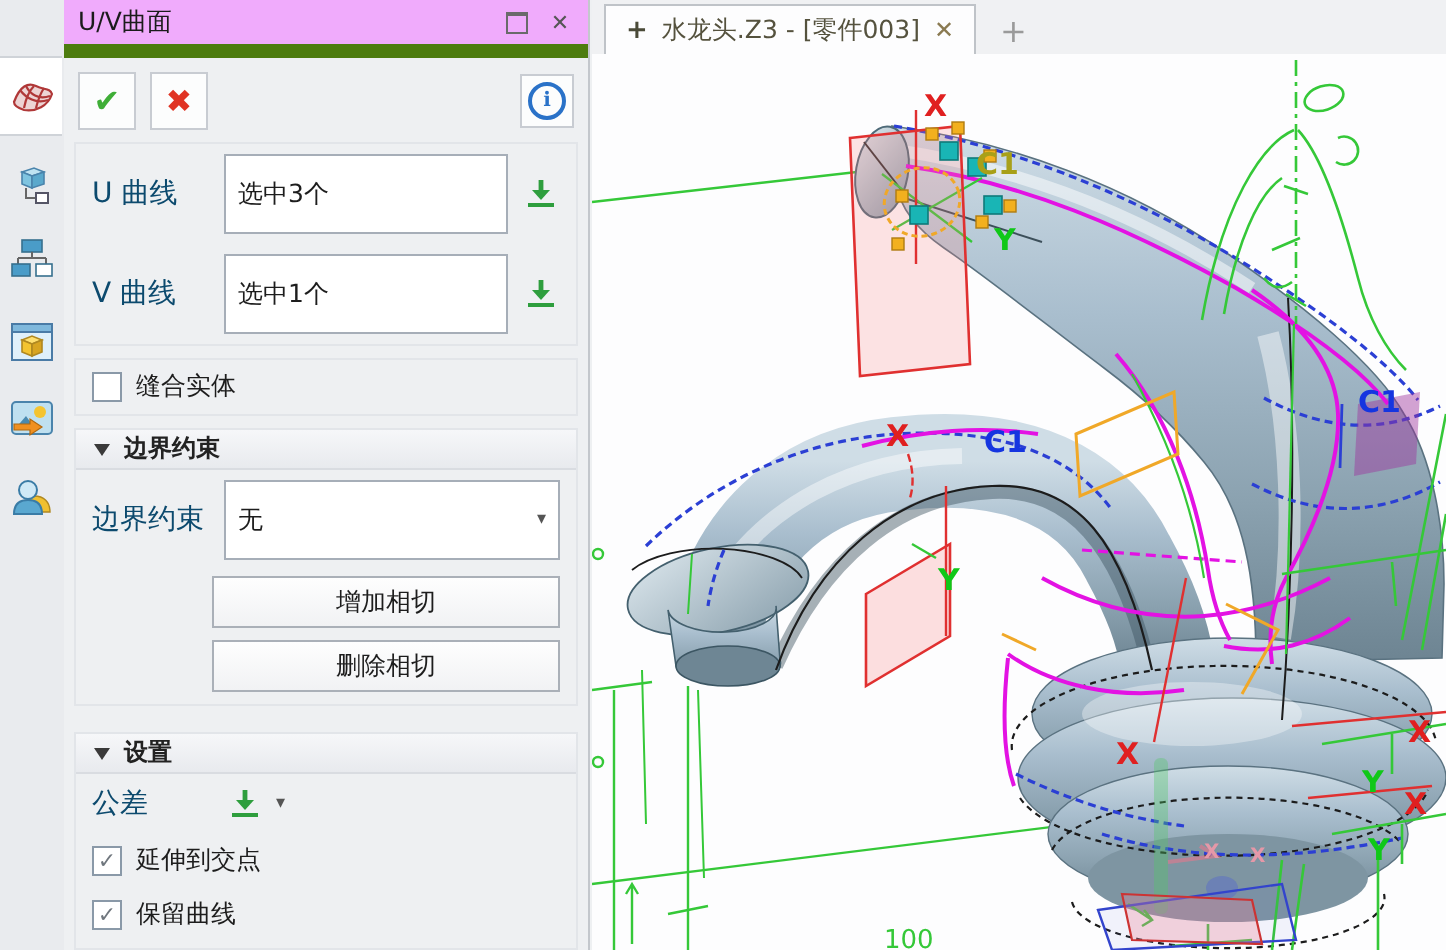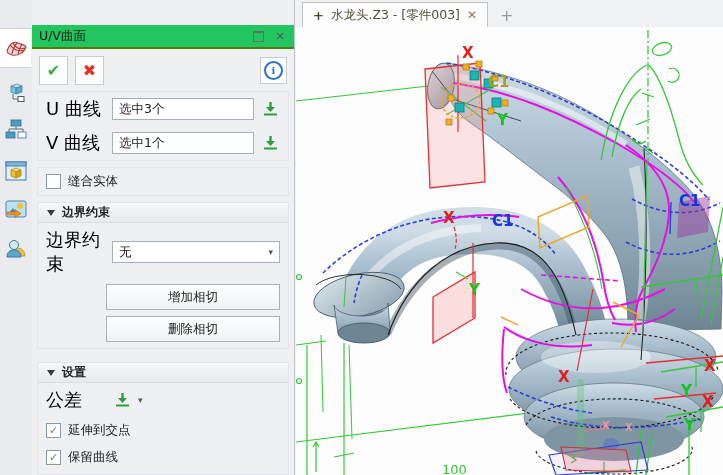--- a/index.html
+++ b/index.html
@@ -6,36 +6,36 @@
   body{font-family:"DejaVu Sans","Liberation Sans",sans-serif;-webkit-font-smoothing:antialiased;}
   #app{position:relative;width:723px;height:475px;background:#eef0f2;overflow:hidden;border:0;}
 
   
   #strip{position:absolute;left:0;top:0;width:32px;height:475px;background:#e9ebee;border-right:1px solid #d4d7db;}
   .strip-ic{position:absolute;left:3px;width:26px;height:26px;display:flex;align-items:center;justify-content:center;}
   .strip-ic.active{left:0;width:31px;height:38px;background:#fff;border-top:1px solid #cfd3d8;border-bottom:1px solid #cfd3d8;}
 
   
   #panel{position:absolute;left:32px;top:0;width:263px;height:475px;background:#eef0f2;border-right:1px solid #c3c7cc;box-sizing:border-box;}
-  #titlebar{height:22px;display:flex;align-items:center;padding:0 7px;font-size:12.5px;color:#1b1b1b;background:#22c55e;border-bottom:2px solid #4d7c0f;margin-top:25px;}
+  #titlebar{height:22px;display:flex;align-items:center;padding:0 7px;font-size:12.5px;color:#1b1b1b;background:#f0abfc;border-bottom:7px solid #4d7c0f;}
   #titlebar .sp{flex:1;}
   .tb-ic{width:14px;height:14px;display:flex;align-items:center;justify-content:center;color:#555;font-size:11px;margin-left:8px;cursor:default;}
   .restore-box{width:9px;height:8px;border:1px solid #6a6a6a;border-top:2px solid #6a6a6a;}
   #panel-inner{padding:4px 5px 0 5px;}
   .cmd-row{display:flex;align-items:center;gap:7px;margin:2px 2px 6px 2px;height:30px;}
   .cmd-btn{width:27px;height:27px;background:#fcfdfd;border:1px solid #c8ccd2;display:flex;align-items:center;justify-content:center;font-size:16px;font-weight:700;}
   .ok{color:#3fae37;} .cancel{color:#e03424;}
   .info-btn{margin-left:auto;width:25px;height:25px;background:#fcfdfd;border:1px solid #c8ccd2;display:flex;align-items:center;justify-content:center;}
   .info-glyph{width:15px;height:15px;border:2px solid #2a72c8;border-radius:50%;color:#2a72c8;font-size:10px;font-weight:700;display:flex;align-items:center;justify-content:center;font-family:"DejaVu Serif","Liberation Serif",serif;}
   .section{border:1px solid #e2e5e9;background:#eef0f2;margin-bottom:6px;}
   .sec-h{display:flex;align-items:center;gap:7px;height:19px;padding:0 9px;font-size:12px;font-weight:700;color:#222;background:linear-gradient(#f6f7f9,#e8eaee);border-bottom:1px solid #d9dce1;}
   .tri{width:0;height:0;border-left:4px solid transparent;border-right:4px solid transparent;border-top:6px solid #3a3a3a;}
   .row{display:flex;align-items:center;gap:6px;padding:5px 8px;}
-  .lab{width:60px;font-size:18px;color:#000000;flex:none;}
-  .inp{flex:1;height:22px;background:#fff;border:1px solid #a6aeb8;display:flex;align-items:center;padding:0 6px;font-size:12.5px;color:#1d1d1d;box-sizing:border-box;}
+  .lab{width:60px;font-size:14px;color:#0c4a6e;flex:none;}
+  .inp{flex:1;height:40px;background:#fff;border:1px solid #a6aeb8;display:flex;align-items:center;padding:0 6px;font-size:12.5px;color:#1d1d1d;box-sizing:border-box;}
   .caret{margin-left:auto;font-size:9px;color:#555;}
   .dl{width:20px;height:20px;flex:none;display:flex;align-items:center;justify-content:center;}
   .panel-btn{margin-left:60px;height:24px;background:linear-gradient(#fefefe,#f1f2f4);border:1px solid #aab0b8;display:flex;align-items:center;justify-content:center;font-size:12.5px;color:#1d1d1d;flex:1;}
   .btn-row{display:flex;padding:3px 8px;}
   .chk-row{display:flex;align-items:center;gap:7px;padding:5px 8px;font-size:12.5px;color:#1d1d1d;}
   .chk{width:13px;height:13px;background:#fff;border:1px solid #8a99a8;display:flex;align-items:center;justify-content:center;font-size:11px;line-height:1;color:#70777e;flex:none;}
   .spin{width:15px;height:20px;border-left:1px solid #c2c8ce;margin-left:auto;display:flex;flex-direction:column;}
   .spin span{flex:1;display:flex;align-items:center;justify-content:center;font-size:6px;color:#444;}
   .spin span:first-child{border-bottom:1px solid #d8dce0;}
 

